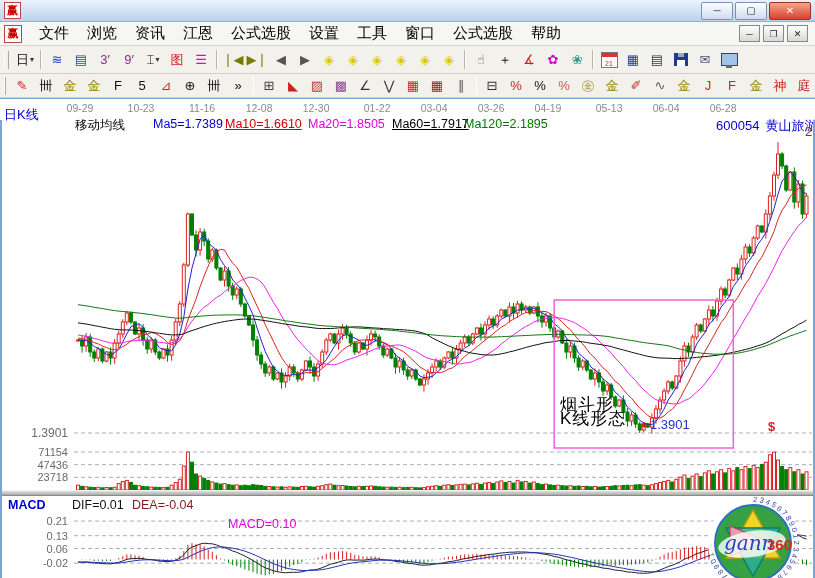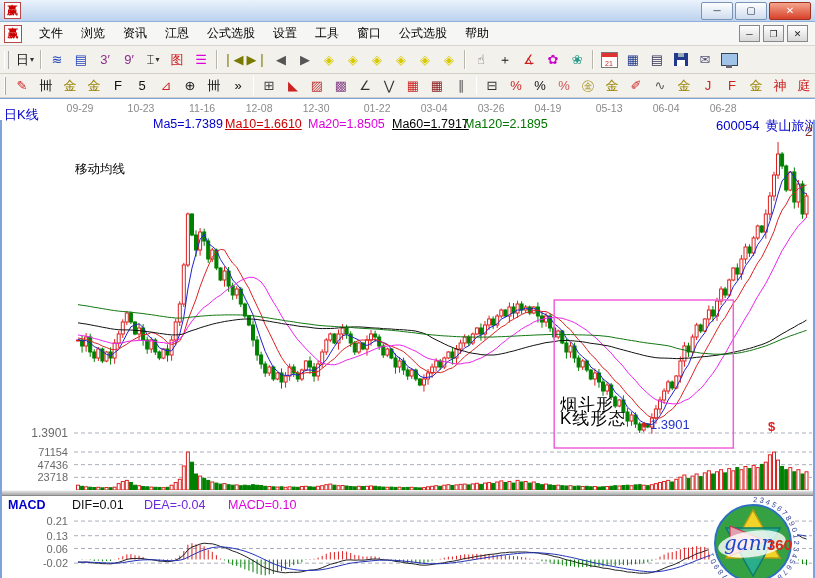--- a/index.html
+++ b/index.html
@@ -11,21 +11,21 @@
     background:#fff;border:1px solid #b44;color:#c00;font-size:11px;font-weight:bold;margin-right:4px;}
   .titletext{font-size:12px;color:#111;font-weight:bold;white-space:nowrap;}
   .winbtns{margin-left:auto;display:flex;gap:2px;}
   .wb{width:30px;height:16px;display:flex;align-items:center;justify-content:center;font-size:10px;
     border:1px solid #7a93b4;border-radius:2px;background:linear-gradient(#fdfeff,#cfdcee);color:#234;}
   .wb.close{background:linear-gradient(#f4a58d,#d8412a);color:#fff;width:40px;border-color:#a03020;}
   
   .menubar{height:24px;background:#f6f6f4;border-bottom:1px solid #d8d6d0;display:flex;align-items:center;
     padding:0 4px;box-sizing:border-box;}
   .menubar .appicon{width:16px;height:16px;margin-right:8px;}
-  .menu-item{font-size:12px;color:#000;padding:3px 9px;cursor:default;}
+  .menu-item{font-size:15px;color:#000;padding:3px 9px;cursor:default;}
   .childbtns{margin-left:auto;display:flex;gap:3px;padding-right:3px;}
   .cb{width:19px;height:15px;border:1px solid #888;background:linear-gradient(#fff,#d8d8d8);
     display:flex;align-items:center;justify-content:center;font-size:9px;color:#222;}
   
   .toolbar{height:28px;background:#f3f1ec;border-bottom:1px solid #d2cfc6;display:flex;align-items:center;
     padding:0 2px;box-sizing:border-box;}
   .toolbar.row2{height:24px;}
   .grip{width:3px;height:18px;border-left:1px solid #fff;border-right:1px solid #aaa;margin:0 4px 0 2px;}
   .sep{width:1px;height:19px;background:#b8b5ab;margin:0 3px;border-right:1px solid #fff;}
   .ti{min-width:22px;height:21px;display:inline-flex;align-items:center;justify-content:center;
@@ -54,22 +54,22 @@
   .annmark{position:absolute;left:641px;top:322px;color:#c22;font-size:8px;z-index:6;}
   .dollar{position:absolute;left:768px;top:321px;color:#d22;font-size:13px;font-weight:bold;z-index:6;}
   .rp{position:absolute;left:805px;top:26px;color:#883333;font-size:13px;z-index:6;}
   .sepbar{position:absolute;left:0;top:392px;width:815px;height:6px;
     background:linear-gradient(#e2e2e2,#a8a8a8);border-top:1px solid #f4f4f4;border-bottom:1px solid #8a8a8a;
     box-sizing:border-box;z-index:4;}
   .macdrow{position:absolute;left:0;top:400px;height:15px;font-size:12.5px;z-index:5;white-space:nowrap;}
   .macdrow span{position:absolute;}
   .m-label{left:8px;color:#0000cc;font-weight:bold;}
   .m-dif{left:72px;color:#111;}
-  .m-dea{left:144px;color:#6d28d9;}
-  .m-macd{left:228px;color:#dd00dd;}
+  .m-dea{left:132px;color:#7f1d1d;}
+  .m-macd{left:228px;color:#dd00dd;margin-top:19px;}
   #svgHost{position:absolute;left:0;top:0;z-index:1;}
   #logoHost{position:absolute;left:704px;top:396px;width:98px;height:84px;z-index:20;overflow:hidden;}
 </style>
 </head>
 <body>
 
 <div class="app">
 
   <div class="titlebar">
     <span class="appicon">赢</span>
@@ -953,21 +953,21 @@
             <line x1="798.3900000000001" y1="461.5" x2="798.3900000000001" y2="462.36856478803634" stroke="#008000" stroke-width="1"></line>
             <line x1="802.46" y1="461.5" x2="802.46" y2="466.0712184563612" stroke="#008000" stroke-width="1"></line>
             <line x1="806.5300000000001" y1="461.5" x2="806.5300000000001" y2="467.1896353688494" stroke="#008000" stroke-width="1"></line>
 <polyline points="78.0,464.1 82.1,464.3 86.1,464.0 90.2,464.5 94.3,465.1 98.3,465.1 102.4,465.7 106.5,465.7 110.6,465.9 114.6,465.2 118.7,464.3 122.8,462.9 126.8,461.4 130.9,460.6 135.0,460.6 139.1,460.3 143.1,460.7 147.2,461.4 151.3,461.6 155.3,462.3 159.4,463.1 163.5,463.3 167.5,463.7 171.6,463.3 175.7,462.1 179.8,460.2 183.8,456.9 187.9,451.9 192.0,449.0 196.0,447.7 200.1,446.0 204.2,445.2 208.2,445.6 212.3,445.8 216.4,446.9 220.5,448.5 224.5,449.5 228.6,451.2 232.7,453.0 236.7,454.3 240.8,456.1 244.9,458.1 248.9,460.2 253.0,462.6 257.1,465.1 261.1,467.6 265.2,469.8 269.3,471.2 273.4,472.8 277.4,473.6 281.5,474.5 285.6,474.8 289.6,474.4 293.7,474.3 297.8,474.3 301.9,473.8 305.9,472.8 310.0,472.1 314.1,471.9 318.1,471.1 322.2,469.7 326.3,468.0 330.3,466.3 334.4,465.3 338.5,464.1 342.6,462.8 346.6,462.0 350.7,461.9 354.8,462.2 358.8,462.0 362.9,462.2 367.0,461.8 371.0,461.2 375.1,461.0 379.2,461.2 383.3,461.8 387.3,462.0 391.4,462.5 395.5,463.4 399.5,463.8 403.6,464.5 407.7,465.3 411.7,465.6 415.8,466.2 419.9,467.0 424.0,467.2 428.0,467.0 432.1,466.5 436.2,465.7 440.2,465.4 444.3,464.7 448.4,463.7 452.4,463.3 456.5,462.5 460.6,461.6 464.7,460.5 468.7,460.0 472.8,459.2 476.9,458.3 480.9,457.9 485.0,457.2 489.1,456.4 493.1,456.2 497.2,455.6 501.3,454.9 505.4,454.7 509.4,454.2 513.5,454.2 517.6,453.9 521.6,454.0 525.7,454.0 529.8,454.4 533.8,454.5 537.9,455.0 542.0,455.9 546.0,456.3 550.1,457.3 554.2,458.5 558.3,459.2 562.3,460.4 566.4,461.8 570.5,462.6 574.5,463.7 578.6,465.1 582.7,465.8 586.8,466.7 590.8,467.9 594.9,468.4 599.0,469.1 603.0,470.1 607.1,470.4 611.2,471.2 615.2,472.1 619.3,472.4 623.4,473.1 627.5,474.0 631.5,474.2 635.6,474.7 639.7,475.2 643.7,475.2 647.8,475.1 651.9,474.5 655.9,473.4 660.0,472.0 664.1,470.3 668.2,468.5 672.2,467.3 676.3,465.6 680.4,463.6 684.4,461.2 688.5,459.7 692.6,457.8 696.6,455.7 700.7,454.5 704.8,453.0 708.9,451.5 712.9,450.7 717.0,449.5 721.1,448.1 725.1,447.5 729.2,446.4 733.3,445.1 737.3,444.6 741.4,443.7 745.5,442.6 749.6,442.2 753.6,441.4 757.7,440.4 761.8,440.2 765.8,439.4 769.9,438.1 774.0,436.4 778.0,434.3 782.1,433.5 786.2,434.4 790.3,434.6 794.3,436.4 798.4,437.3 802.5,439.7 806.5,441.0 " fill="none" stroke="#222222" stroke-width="1"></polyline>
 <polyline points="78.0,464.1 82.1,464.1 86.1,464.1 90.2,464.2 94.3,464.4 98.3,464.5 102.4,464.8 106.5,464.9 110.6,465.1 114.6,465.1 118.7,465.0 122.8,464.6 126.8,463.9 130.9,463.3 135.0,462.7 139.1,462.2 143.1,461.9 147.2,461.8 151.3,461.8 155.3,461.9 159.4,462.1 163.5,462.4 167.5,462.6 171.6,462.8 175.7,462.6 179.8,462.2 183.8,461.1 187.9,459.3 192.0,457.2 196.0,455.3 200.1,453.4 204.2,451.8 208.2,450.6 212.3,449.6 216.4,449.1 220.5,449.0 224.5,449.1 228.6,449.5 232.7,450.2 236.7,451.0 240.8,452.0 244.9,453.2 248.9,454.6 253.0,456.2 257.1,458.0 261.1,459.9 265.2,461.9 269.3,463.8 273.4,465.6 277.4,467.2 281.5,468.6 285.6,469.9 289.6,470.8 293.7,471.5 297.8,472.0 301.9,472.4 305.9,472.5 310.0,472.4 314.1,472.3 318.1,472.1 322.2,471.6 326.3,470.9 330.3,470.0 334.4,469.0 338.5,468.0 342.6,467.0 346.6,466.0 350.7,465.2 354.8,464.6 358.8,464.1 362.9,463.7 367.0,463.3 371.0,462.9 375.1,462.5 379.2,462.2 383.3,462.2 387.3,462.1 391.4,462.2 395.5,462.4 399.5,462.7 403.6,463.1 407.7,463.5 411.7,463.9 415.8,464.4 419.9,464.9 424.0,465.4 428.0,465.7 432.1,465.8 436.2,465.8 440.2,465.7 444.3,465.5 448.4,465.2 452.4,464.8 456.5,464.3 460.6,463.8 464.7,463.1 468.7,462.5 472.8,461.8 476.9,461.1 480.9,460.5 485.0,459.8 489.1,459.2 493.1,458.6 497.2,458.0 501.3,457.4 505.4,456.8 509.4,456.3 513.5,455.9 517.6,455.5 521.6,455.2 525.7,454.9 529.8,454.8 533.8,454.8 537.9,454.8 542.0,455.0 546.0,455.3 550.1,455.7 554.2,456.2 558.3,456.8 562.3,457.6 566.4,458.4 570.5,459.2 574.5,460.1 578.6,461.1 582.7,462.1 586.8,463.0 590.8,464.0 594.9,464.9 599.0,465.7 603.0,466.6 607.1,467.4 611.2,468.1 615.2,468.9 619.3,469.6 623.4,470.3 627.5,471.1 631.5,471.7 635.6,472.3 639.7,472.9 643.7,473.3 647.8,473.7 651.9,473.9 655.9,473.8 660.0,473.4 664.1,472.8 668.2,471.9 672.2,471.0 676.3,469.9 680.4,468.7 684.4,467.2 688.5,465.7 692.6,464.1 696.6,462.4 700.7,460.8 704.8,459.3 708.9,457.7 712.9,456.3 717.0,455.0 721.1,453.6 725.1,452.4 729.2,451.2 733.3,450.0 737.3,448.9 741.4,447.9 745.5,446.8 749.6,445.9 753.6,445.0 757.7,444.1 761.8,443.3 765.8,442.5 769.9,441.6 774.0,440.6 778.0,439.3 782.1,438.2 786.2,437.4 790.3,436.8 794.3,436.8 798.4,436.9 802.5,437.4 806.5,438.1 " fill="none" stroke="#2233bb" stroke-width="1"></polyline>
           </g>
           <rect x="554.2" y="202" width="179.1" height="148" fill="none" stroke="#f060d8" stroke-width="1.5"></rect>
         </svg></div>
     <div class="pane-label">日K线</div>
     <div class="ma-row" id="maRow">
-        <span style="left: 75px; color: rgb(0, 0, 0); margin-top: 44px;">移动均线</span>
+        <span style="left: 75px; color: rgb(0, 0, 0);">移动均线</span>
         <span style="left: 153px; color: rgb(0, 0, 204);">Ma5=1.7389</span>
         <span style="left: 225px; color: rgb(204, 0, 0); text-decoration: underline;">Ma10=1.6610</span>
         <span style="left: 308px; color: rgb(221, 0, 221);">Ma20=1.8505</span>
         <span style="left: 392px; color: rgb(0, 0, 0); text-decoration: underline;">Ma60=1.7917</span>
         <span style="left: 464px; color: rgb(0, 119, 0);">Ma120=2.1895</span>
       </div>
     <div class="symbol">
       <span>600054</span><span>黄山旅游</span>
     </div>
     <div class="ann1">烟斗形</div>

